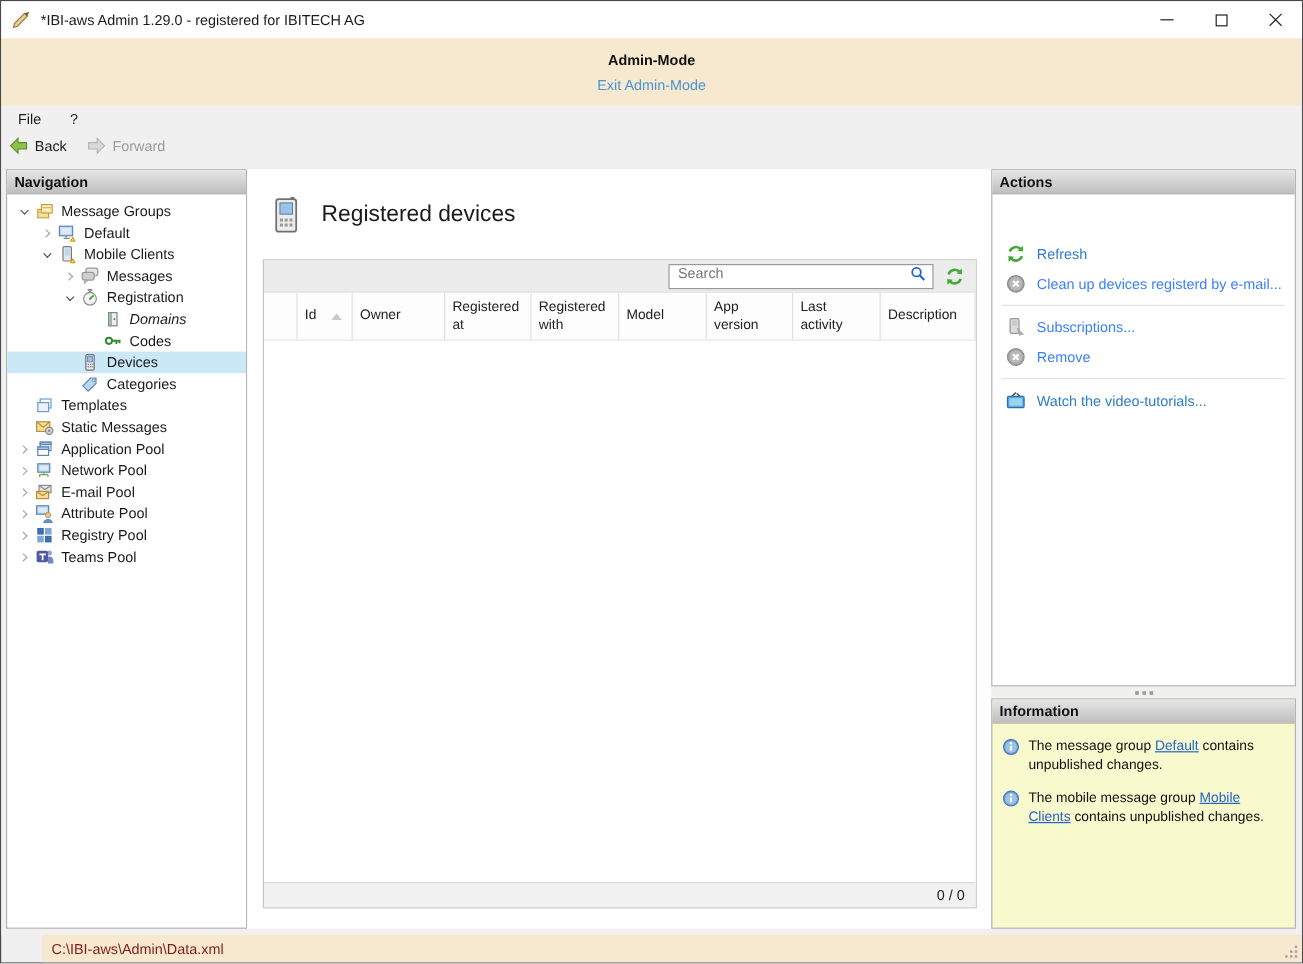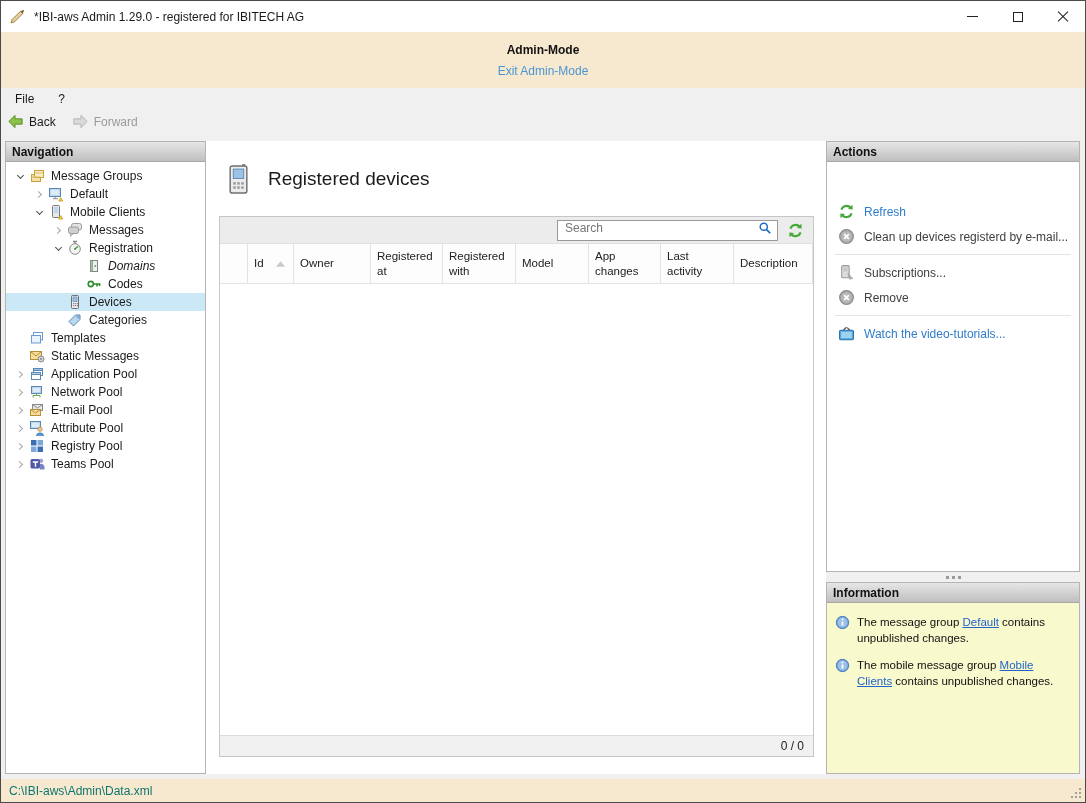--- a/index.html
+++ b/index.html
@@ -65,32 +65,32 @@
   .tbody { flex:1; background:#fff; }
   .tfoot { height:21px; flex:none; background:#f1f1f1; border-top:1px solid #dcdcdc; text-align:right; padding-right:9px; line-height:20px; font-size:12px; color:#222; }
 
   
   .rightcol { width:254px; flex:none; display:flex; flex-direction:column; }
   .actionspanel { flex:1; background:#fff; border:1px solid #b4b4b4; display:flex; flex-direction:column; min-height:0; }
   .actions-list { padding:9px 0 0 0;margin-top:28px; }
   .action-row { height:25px; display:flex; align-items:center; gap:9px; padding-left:11px; white-space:nowrap; overflow:hidden; }
   .action-row .icon { width:17px; height:17px; flex:none; }
   .action-row.enabled { color:#2e7cc9; cursor:pointer; }
-  .action-row.disabled { color:#404040; }
+  .action-row.disabled { color:#3b82f6; }
   .action-sep { height:1px; background:#e4e4e4; margin:5px 8px 5px 8px; }
   .vsplitter { height:10px; flex:none; display:flex; align-items:center; justify-content:center; gap:3px; }
   .vsplitter i { width:3px; height:3px; background:#9a9a9a; display:block; }
   .infopanel { height:192px; flex:none; border:1px solid #b4b4b4; display:flex; flex-direction:column; background:#f9f9ce; }
   .info-list { flex:1; padding:11px 8px 0 8px; display:flex; flex-direction:column; gap:11px; }
   .info-item { display:flex; gap:7px; font-size:11.5px; line-height:1.4; color:#111; }
   .info-item .icon { width:15px; height:15px; flex:none; margin-top:1px; }
   .info-item a { color:#2464c8; text-decoration:underline; cursor:pointer; }
 
   
-  .statusbar { height:23px; flex:none; background:#f7e8d0; display:flex; align-items:center; padding-left:8px; color:#0f766e; position:relative; }
+  .statusbar { height:23px; flex:none; background:#f7e8d0; display:flex; align-items:center; padding-left:8px; color:#7f1d1d; position:relative;margin-left:34px; }
   .grip { position:absolute; right:2px; bottom:2px; width:13px; height:13px; }
 </style>
 </head>
 <body>
 
 <div class="window">
 
   <div class="titlebar">
     <span class="icon app-ic">
       <svg viewBox="0 0 16 16">
@@ -428,21 +428,21 @@
             <div class="th" style="width: 72px; flex-shrink: 0;">
               <span>Registered at</span>
             </div>
             <div class="th" style="width: 73px; flex-shrink: 0;">
               <span>Registered with</span>
             </div>
             <div class="th" style="width: 73px; flex-shrink: 0;">
               <span>Model</span>
             </div>
             <div class="th" style="width: 72px; flex-shrink: 0;">
-              <span>App changes</span>
+              <span>App version</span>
             </div>
             <div class="th" style="width: 73px; flex-shrink: 0;">
               <span>Last activity</span>
             </div>
             <div class="th" style="flex: 1 0 0%;">
               <span>Description</span>
             </div>
           </div>
         <div class="tbody"></div>
         <div class="tfoot">0 / 0</div>

